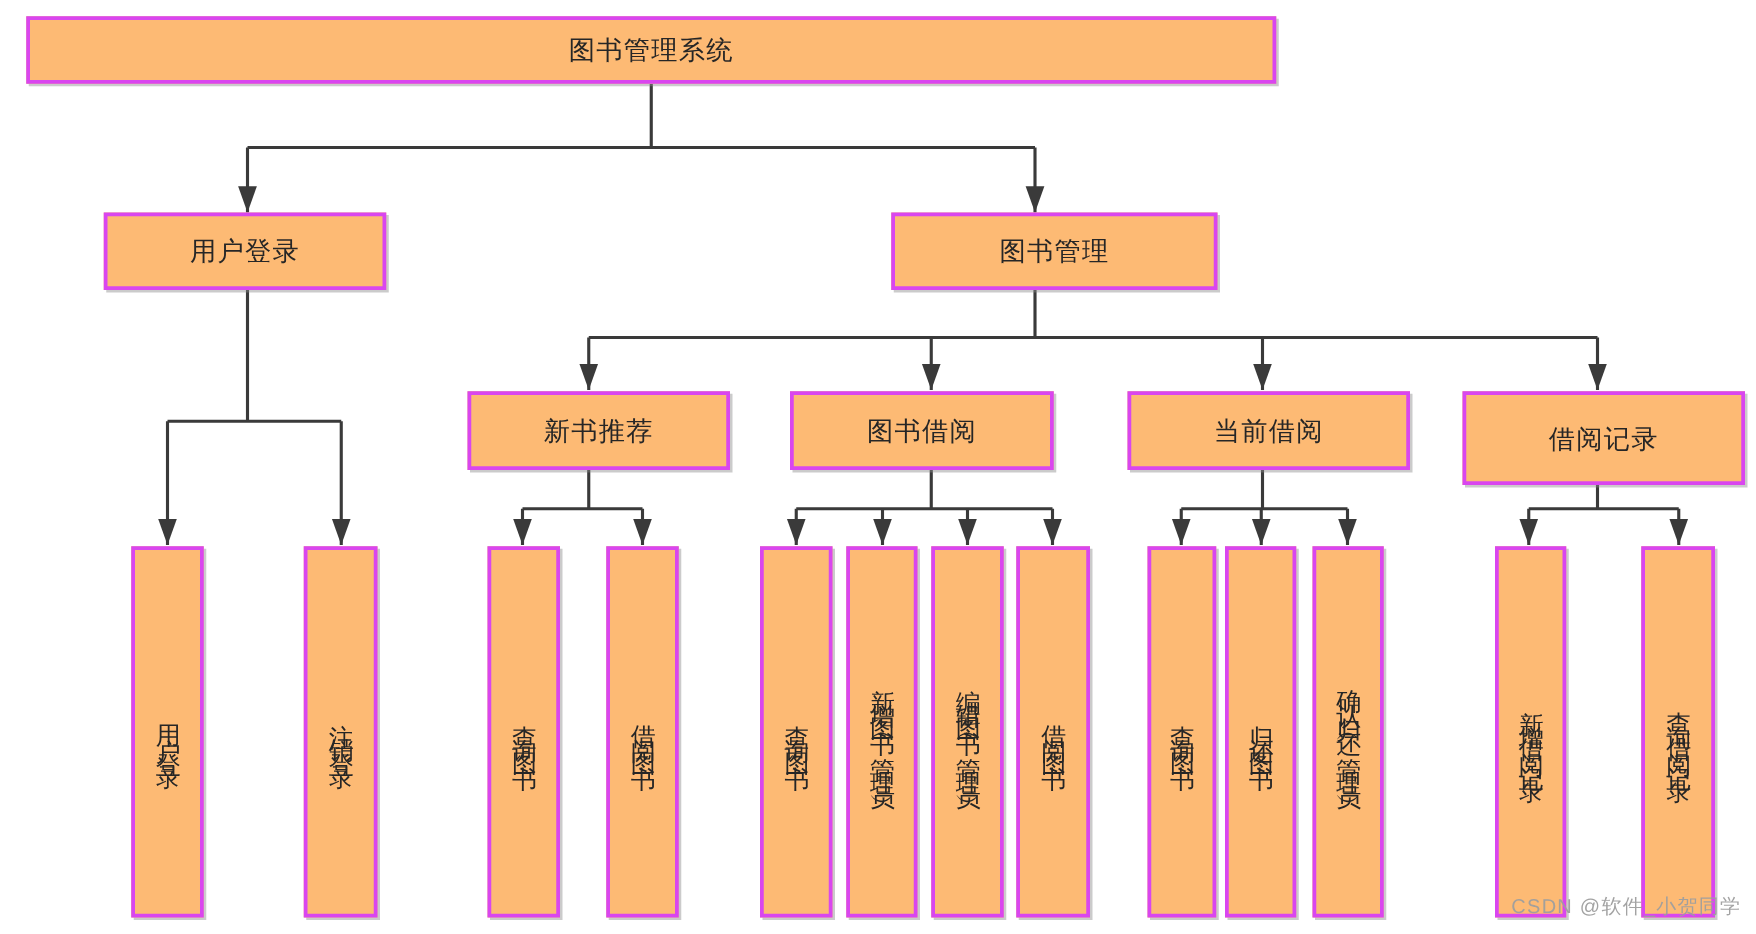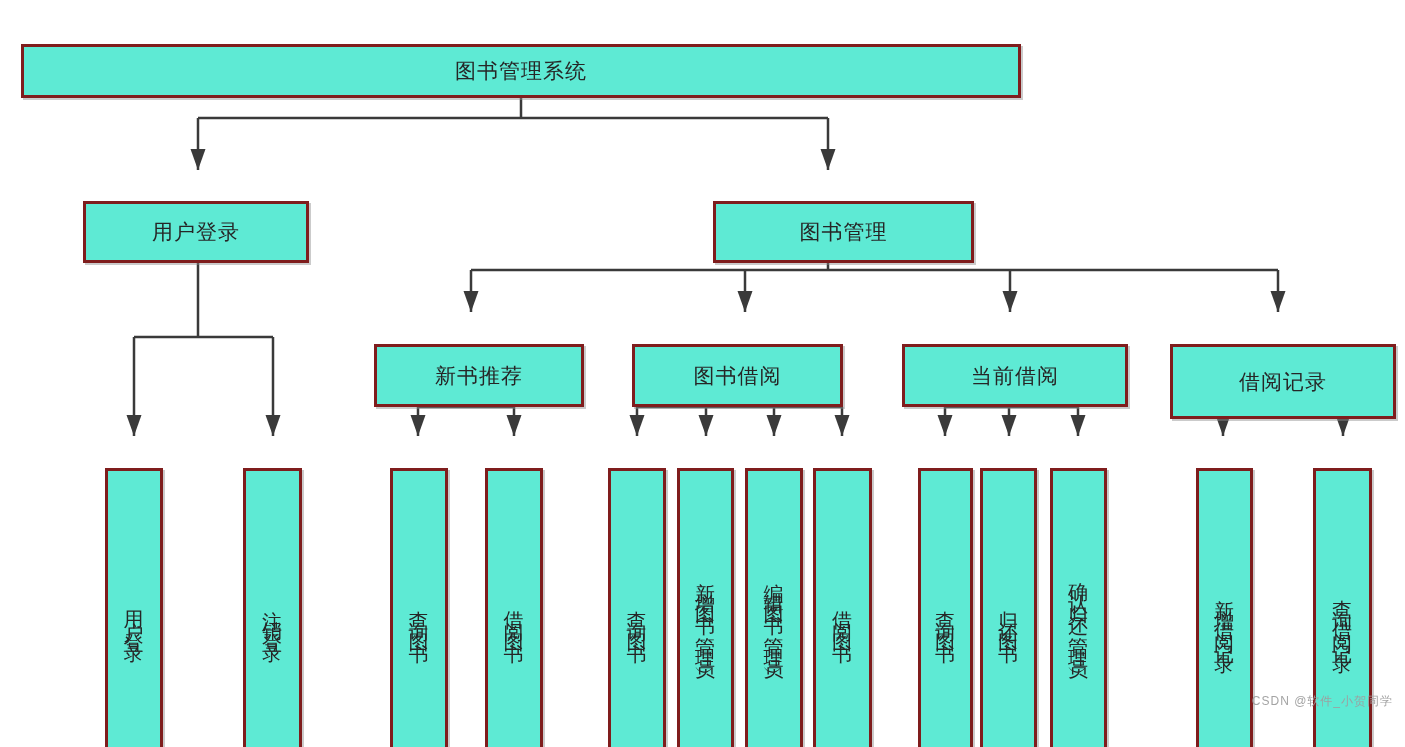--- a/index.html
+++ b/index.html
@@ -3,33 +3,33 @@
 <meta charset="utf-8">
 <style>
   html,body{margin:0;padding:0;background:#ffffff;}
   .canvas{
     position:relative;width:1405px;height:747px;background:#ffffff;
     font-family:"Liberation Sans", sans-serif;color:#262626;overflow:hidden;
   }
   .wires{position:absolute;left:0;top:0;width:1405px;height:747px;}
   .ln{stroke:#3a3a3a;stroke-width:2.5;fill:none;}
   .node{
-    position:absolute;box-sizing:border-box;background:#5eead4;
-    border:3px solid #7f1d1d;box-shadow:2px 2px 0 rgba(140,140,140,0.45);
+    position:absolute;box-sizing:border-box;background:#fdba74;
+    border:3px solid #d946ef;box-shadow:2px 2px 0 rgba(140,140,140,0.45);
     display:flex;align-items:center;justify-content:center;
-    font-size:21px;letter-spacing:1px;color:#262626;text-align:center;margin-top:31px;
+    font-size:21px;letter-spacing:1px;color:#262626;text-align:center;
   }
   .leaf{font-size:20px;letter-spacing:0;}
   .leaf .v{
     writing-mode:vertical-rl;text-orientation:mixed;
     letter-spacing:11px;line-height:1.1;white-space:nowrap;
   }
   .watermark{
-    position:absolute;right:12px;top:693px;z-index:5;
-    font-size:12px;color:rgba(158,158,158,0.95);letter-spacing:1px;
+    position:absolute;right:12px;top:715px;z-index:5;
+    font-size:16px;color:rgba(158,158,158,0.95);letter-spacing:1px;
   }
 </style>
 </head>
 <body>
 
 <div class="canvas">
 
   <svg class="wires" width="1405" height="747" viewBox="0 0 1405 747" aria-hidden="true">
     <defs>
       <marker id="arw" viewBox="0 -8 22 16" refX="21" refY="0" markerWidth="22" markerHeight="16" orient="auto" markerUnits="userSpaceOnUse">

